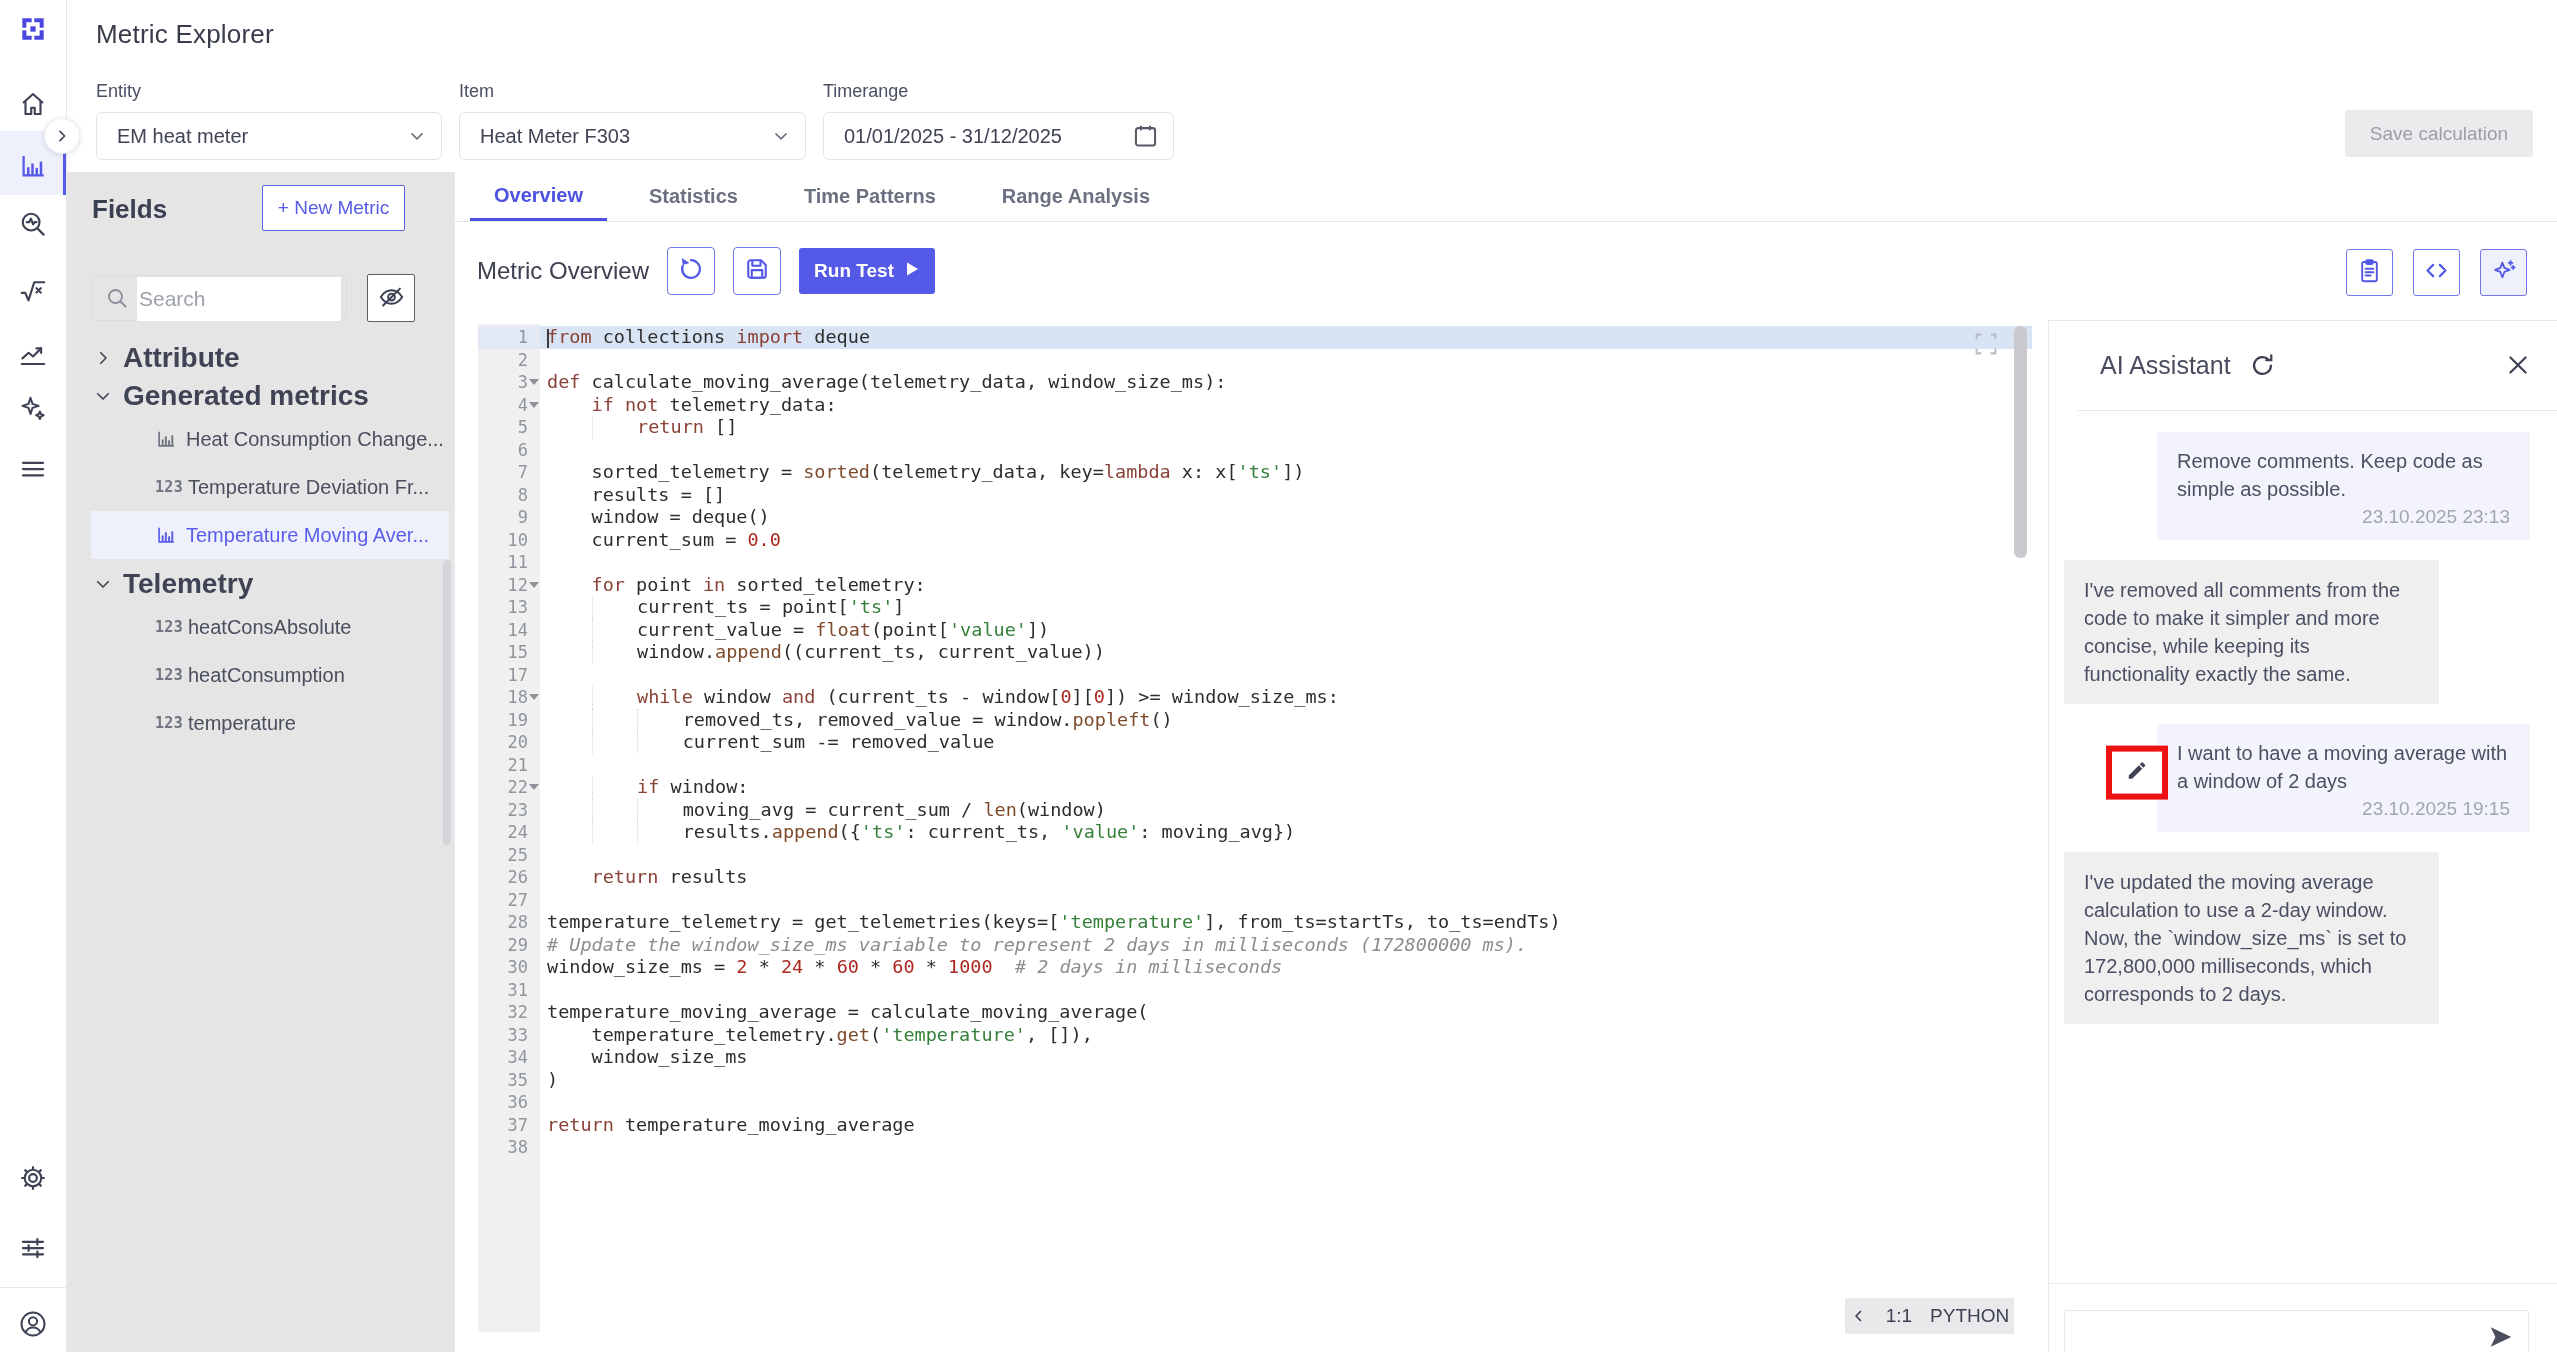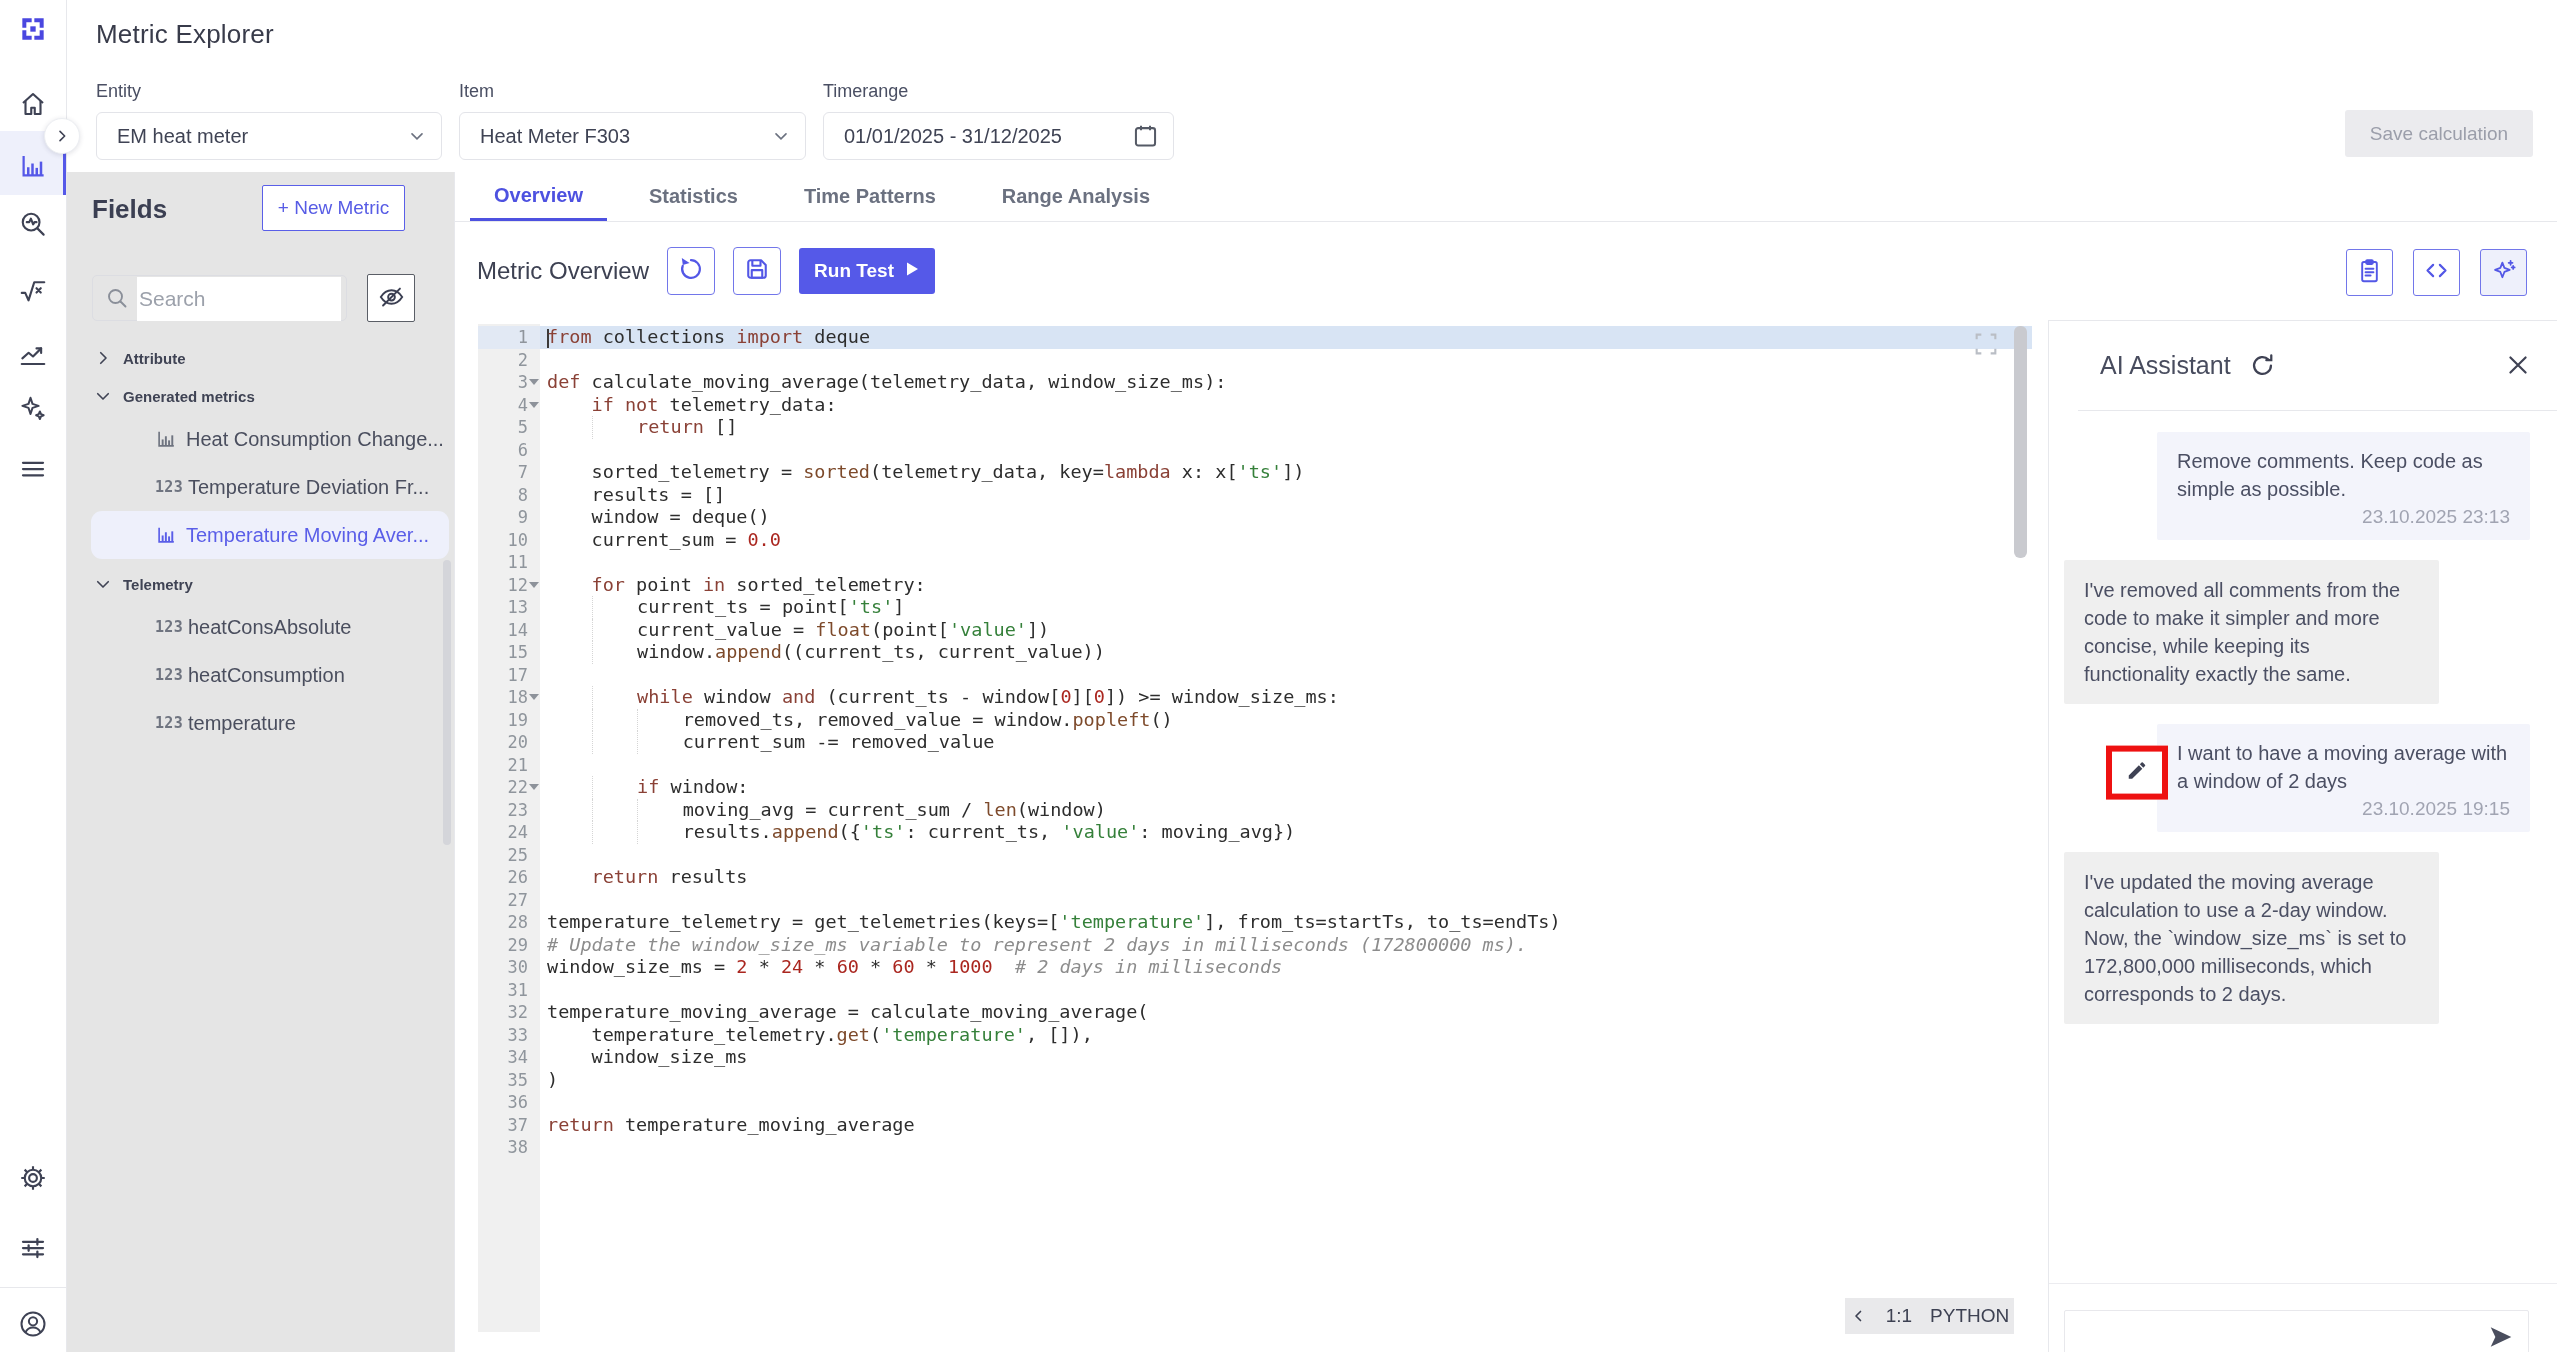--- a/index.html
+++ b/index.html
@@ -56,24 +56,24 @@
   #search-input{position:absolute;left:44px;top:1px;width:200px;height:42px;border:none;outline:none;font-size:21px;color:#3f4354;font-family:inherit;}
   #search-input::placeholder{color:#9ca1ab;}
   #search-ic{position:absolute;left:12px;top:10px;width:24px;height:24px;color:#8a8f99;}
   #eye-btn{position:absolute;left:301px;top:27px;width:48px;height:48px;border:1px solid #5a5e66;border-radius:2px;background:#fff;color:#3b3f52;display:flex;align-items:center;justify-content:center;cursor:pointer;box-sizing:border-box;}
   #eye-btn svg{width:27px;height:27px;}
   #fields-tree{padding-top:14px;}
   .tsec{height:38px;display:flex;align-items:center;padding-left:28px;gap:11px;cursor:pointer;}
   .tsec.mt{margin-top:6px;}
   .tchev{width:18px;height:18px;color:#3f4354;display:flex;align-items:center;}
   .tchev svg{width:18px;height:18px;}
-  .tslabel{font-size:15px;font-weight:600;color:#3f4354;}
+  .tslabel{font-size:28px;font-weight:600;color:#3f4354;}
   .titem{height:48px;margin:0 5px 0 25px;display:flex;align-items:center;padding-left:64px;gap:9px;cursor:pointer;color:#4a4e5e;}
   .titem .ticon{color:#6f7480;display:flex;align-items:center;}
-  .titem.sel{background:#eef0fb;color:#5a5ee8;border-radius:11px;}
+  .titem.sel{background:#eef0fb;color:#5a5ee8;}
   .titem.sel .ticon{color:#5a5ee8;}
   .tilabel{font-size:20px;}
   .num123{font-size:15px;font-weight:700;letter-spacing:.3px;width:24px;text-align:center;display:inline-block;font-family:"DejaVu Sans Mono",monospace;}
   #fields-scrollbar{position:absolute;left:377px;top:388px;width:8px;height:285px;background:#d4d5da;border-radius:4px;cursor:pointer;}
 
   
   #editor{position:absolute;left:478px;top:324px;width:1554px;height:1008px;background:#fff;font-family:"DejaVu Sans Mono",monospace;}
   #gutter-bg{position:absolute;left:0;top:0;width:62px;height:1008px;background:#f0f0f0;}
   #code-lines{position:absolute;left:0;top:2px;width:1554px;}
   .cl{display:flex;height:22.5px;}

